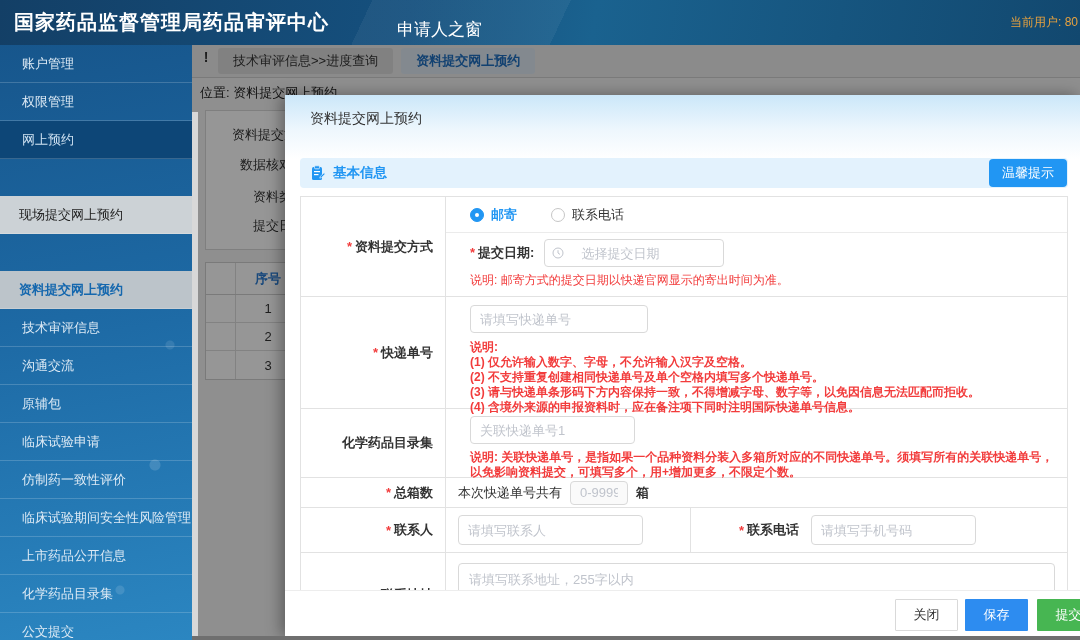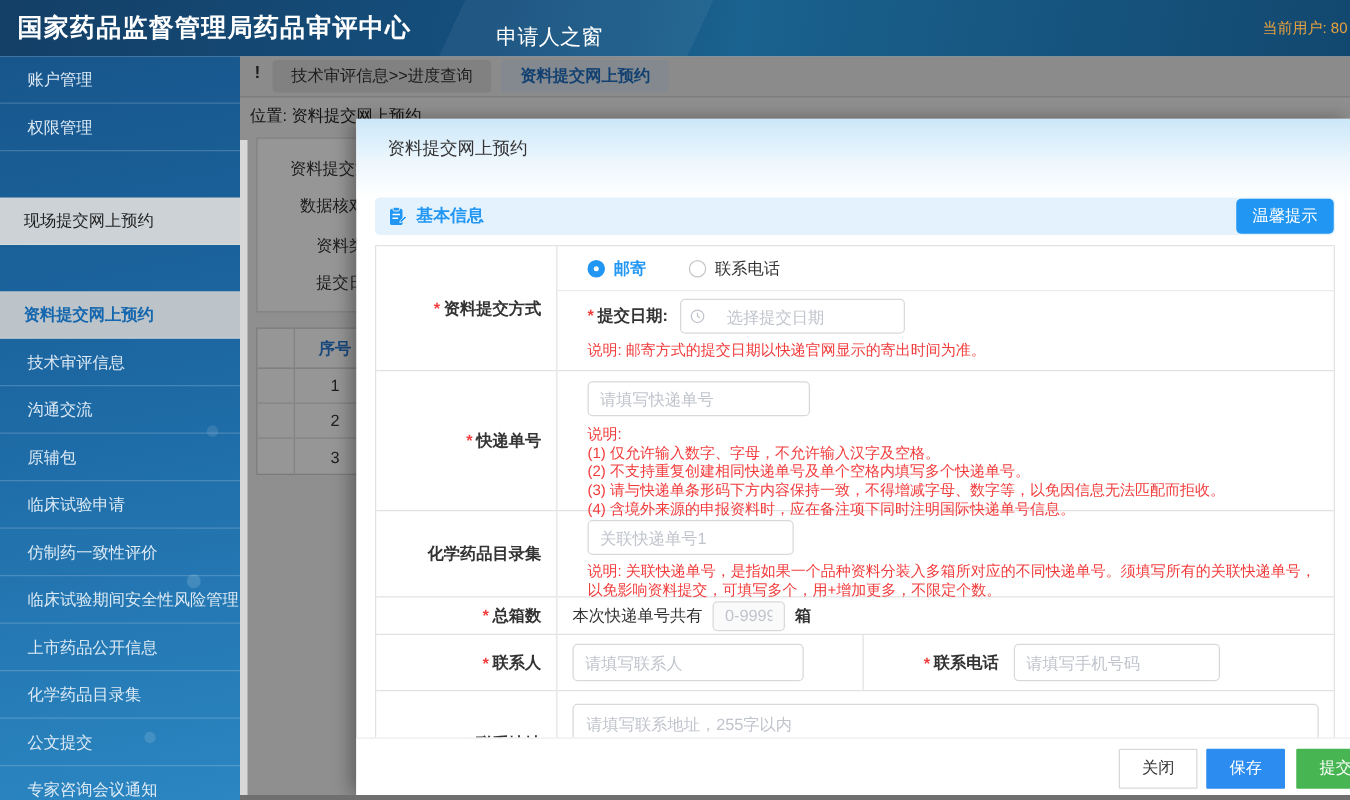--- a/index.html
+++ b/index.html
@@ -92,52 +92,53 @@
   .inline-label { font-size:13px; font-weight:bold; color:#333; margin-right:10px; white-space:nowrap; }
   .txt-input { height:28px; border:1px solid #d9d9d9; border-radius:4px; background:#fff;
     font-size:13px; color:#333; padding:0 9px; outline:none;
     font-family:"Liberation Sans","DejaVu Sans",sans-serif; }
   .txt-input::placeholder { color:#c0c4cc; }
   .with-icon { padding-left:36px; }
   .input-wrap { position:relative; display:inline-block; }
   .input-icon { position:absolute; left:8px; top:8px; width:12px; height:12px; color:#c0c4cc; }
 
   .note { font-size:12px; color:#f23c3c; line-height:15px; padding-left:24px; }
-  .note-line { font-size:12px; color:#f23c3c; line-height:15px; }
+  .note-line { font-size:12px; color:#f23c3c; line-height:15px;font-weight:bold; }
 
   .v2-divider { border-right:1px solid #e2e2e2; }
   .flabel2 { width:120px; display:flex; align-items:center; justify-content:flex-end;
     padding-right:12px; font-size:13px; font-weight:bold; color:#333; }
 
   .addr-box { margin:10px 12px 10px 12px; width:calc(100% - 24px); height:62px; border:1px solid #d9d9d9;
     border-radius:4px; font-size:13px; color:#333; padding:7px 10px; resize:none; outline:none;
     font-family:"Liberation Sans","DejaVu Sans",sans-serif; }
   .addr-box::placeholder { color:#c0c4cc; }
 
   .modal-footer { position:absolute; left:0; bottom:0; width:795px; height:46px; background:#fff;
     border-top:1px solid #ededed; }
   .btn { position:absolute; top:8px; height:32px; line-height:30px; border-radius:1px; font-size:13px;
     text-align:center; cursor:pointer; border:1px solid transparent;
-    font-family:Liberation Mono, monospace; }
+    font-family:Liberation Serif, serif; }
   .btn-close { left:610px; width:63px; background:#fff; border-color:#d9d9d9; color:#333; }
   .btn-save  { left:680px; width:63px; background:#2d8cf0; color:#fff; border:none; }
   .btn-submit{ left:752px; width:63px; background:#47b652; color:#fff; border:none; }
 </style>
 </head>
 <body>
 
 <div class="header">
   <div class="brand">国家药品监督管理局药品审评中心</div>
   <div class="topnav">申请人之窗</div>
   <div class="user-label">当前用户: 80</div>
 </div>
 
 <div class="sidebar">
   <div class="side-item">账户管理</div>
   <div class="side-item">权限管理</div>
+  <div class="side-item parent-open">网上预约</div>
   <div class="side-item side-sub sub-normal">现场提交网上预约</div>
   <div class="side-item side-sub sub-active">资料提交网上预约</div>
   <div class="side-item">技术审评信息</div>
   <div class="side-item">沟通交流</div>
   <div class="side-item">原辅包</div>
   <div class="side-item">临床试验申请</div>
   <div class="side-item">仿制药一致性评价</div>
   <div class="side-item">临床试验期间安全性风险管理</div>
   <div class="side-item">上市药品公开信息</div>
   <div class="side-item">化学药品目录集</div>

